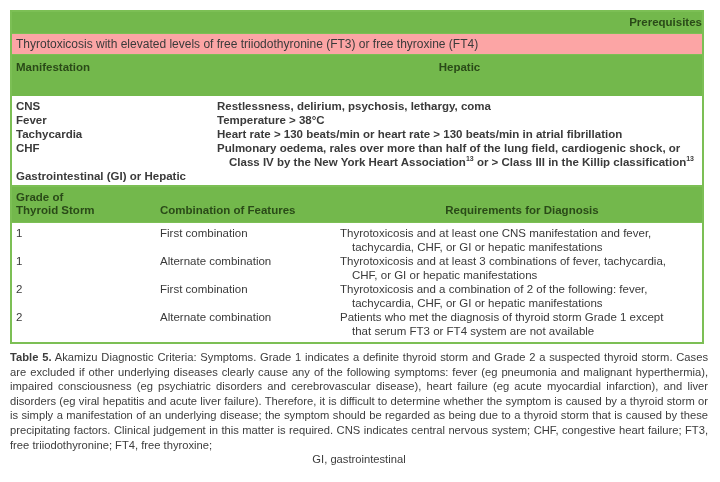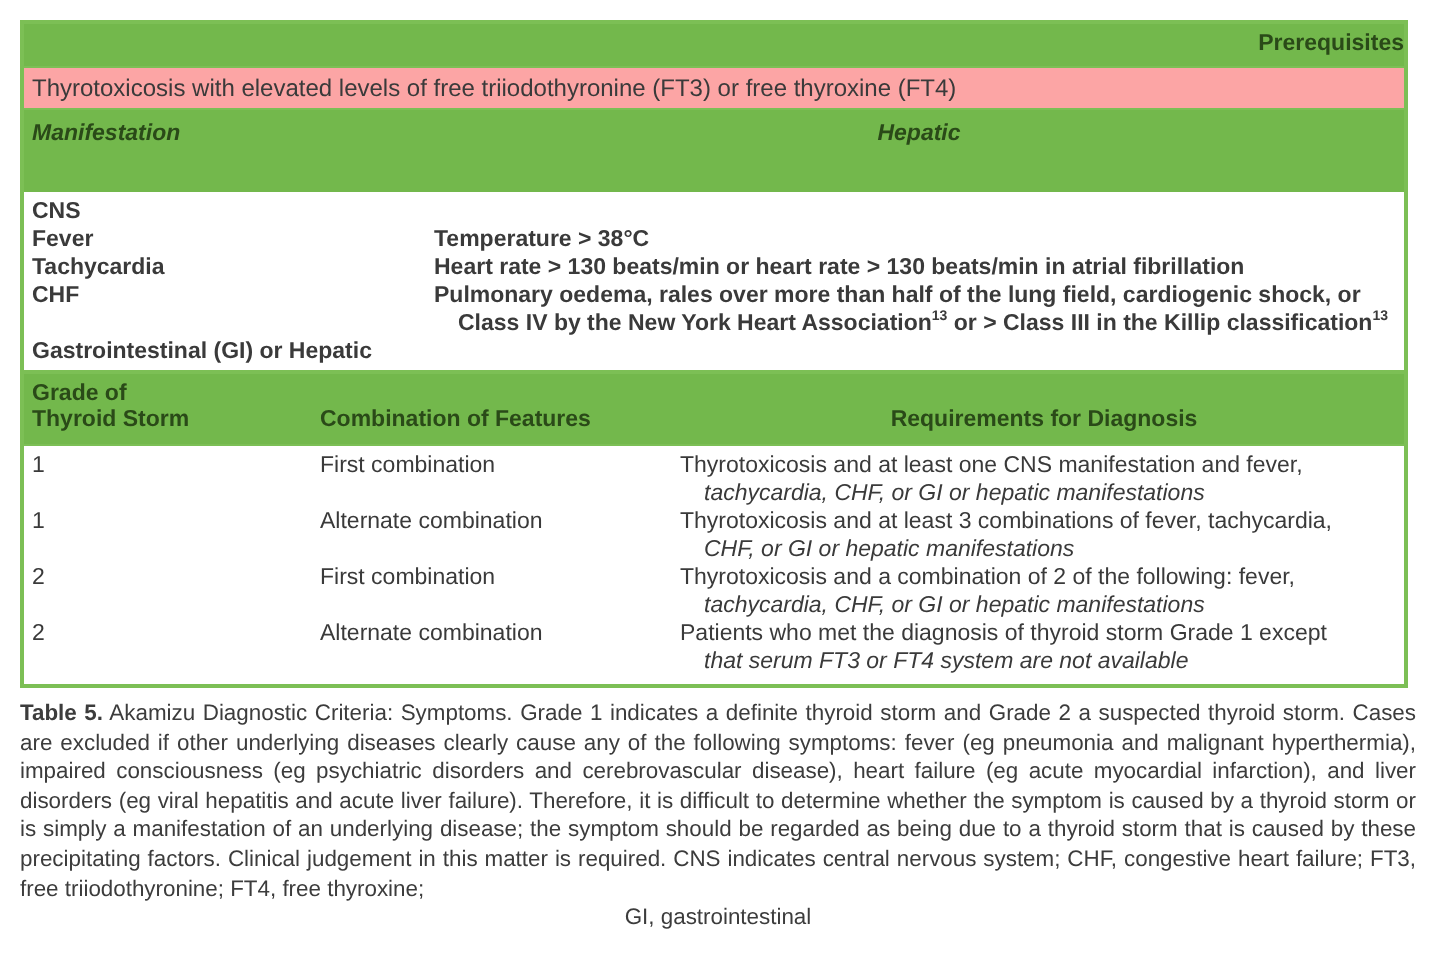--- a/index.html
+++ b/index.html
@@ -4,61 +4,62 @@
 <style>
   html, body { margin: 0; padding: 0; background: #ffffff; }
   body { width: 720px; height: 482px; position: relative; overflow: hidden;
          font-family: "Liberation Sans", "DejaVu Sans", sans-serif; color: #3a3a3a; }
   .table-wrap { position: absolute; left: 10px; top: 10px; width: 694px;
                 border: 2px solid #7cbf55; box-sizing: border-box; background: #fff; }
   .hdr { background: #73b84c; color: #2a4a18; font-weight: bold; font-size: 11.5px; }
   .hdr-prereq { height: 21px; line-height: 21px; padding-left: 4px; text-align: right; }
   .prereq-body { height: 20px; line-height: 20px; padding-left: 4px; font-size: 12px;
                  border-top: 1px solid #7cbf55; border-bottom: 1px solid #7cbf55; background: #fca5a5; }
-  .hdr-manif { height: 41px; line-height: 25px; position: relative; font-style: italic; }
+  .hdr-manif { height: 41px; line-height: 25px; position: relative; }
   .hdr-manif .c1 { position: absolute; left: 4px; }
   .hdr-manif .c2 { position: absolute; left: 205px; width: 485px; text-align: center; }
   .manif-body { padding: 3px 0 2px 0; font-size: 11.5px; line-height: 14px; background: #fff;
                 border-bottom: 2px solid #7cbf55; }
   .mrow { display: flex; font-weight: bold; }
   .mrow .m1 { width: 205px; padding-left: 4px; flex-shrink: 0; box-sizing: border-box; }
   .mrow .m2 { flex: 1; padding-right: 6px; }
   .indent { padding-left: 12px; }
   sup { font-size: 7px; line-height: 0; }
   .hdr-grade { height: 35px; position: relative; font-size: 11.5px; }
   .hdr-grade .g1 { position: absolute; left: 4px; top: 4px; line-height: 13px; }
   .hdr-grade .g2 { position: absolute; left: 148px; top: 17px; line-height: 13px; }
   .hdr-grade .g3 { position: absolute; left: 330px; width: 360px; top: 17px; line-height: 13px; text-align: center; }
   .grade-body { background: #fff; padding: 3px 0 4px 0; font-size: 11.5px; line-height: 14px;
                 border-top: 1px solid #7cbf55; }
   .grow { display: flex; }
   .grow .r1 { width: 148px; padding-left: 4px; box-sizing: border-box; flex-shrink: 0; }
   .grow .r2 { width: 180px; flex-shrink: 0; }
   .grow .r3 { flex: 1; padding-right: 14px; }
-  .grow .r3 .cont { padding-left: 12px; display: block; font-style: italic; }
+  .grow .r3 .cont { padding-left: 12px; display: block; }
   .caption { position: absolute; left: 10px; top: 350px; width: 698px; font-size: 11.2px;
              line-height: 14.6px; color: #3c3c3c; text-align: justify; }
   .caption b { font-weight: bold; }
   .caption .last { display: block; text-align: center; }
 </style>
 </head>
 <body>
 
 <div class="table-wrap">
   <div class="hdr hdr-prereq">Prerequisites</div>
   <div class="prereq-body">Thyrotoxicosis with elevated levels of free triiodothyronine (FT3) or free thyroxine (FT4)</div>
 
   <div class="hdr hdr-manif">
     <span class="c1">Manifestation</span>
     <span class="c2">Hepatic</span>
   </div>
 
   <div class="manif-body">
     <div class="mrow">
       <div class="m1">CNS</div>
+      <div class="m2">Restlessness, delirium, psychosis, lethargy, coma</div>
     </div>
     <div class="mrow">
       <div class="m1">Fever</div>
       <div class="m2">Temperature &gt; 38°C</div>
     </div>
     <div class="mrow">
       <div class="m1">Tachycardia</div>
       <div class="m2">Heart rate &gt; 130 beats/min or heart rate &gt; 130 beats/min in atrial fibrillation</div>
     </div>
     <div class="mrow">

